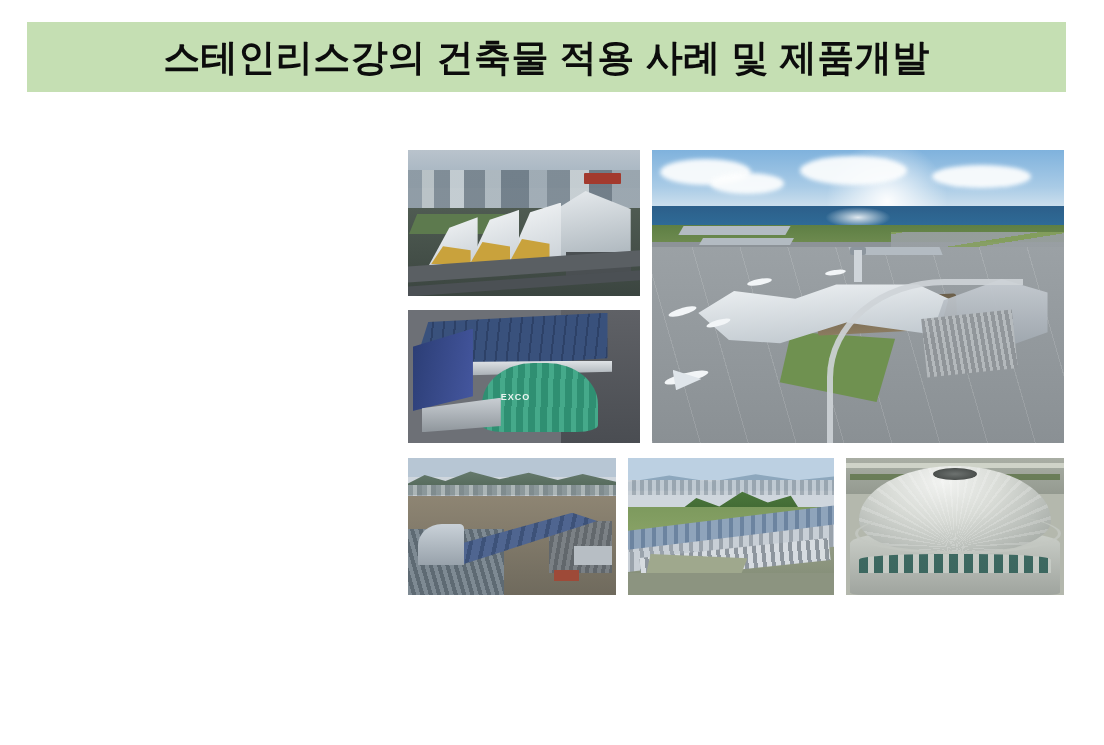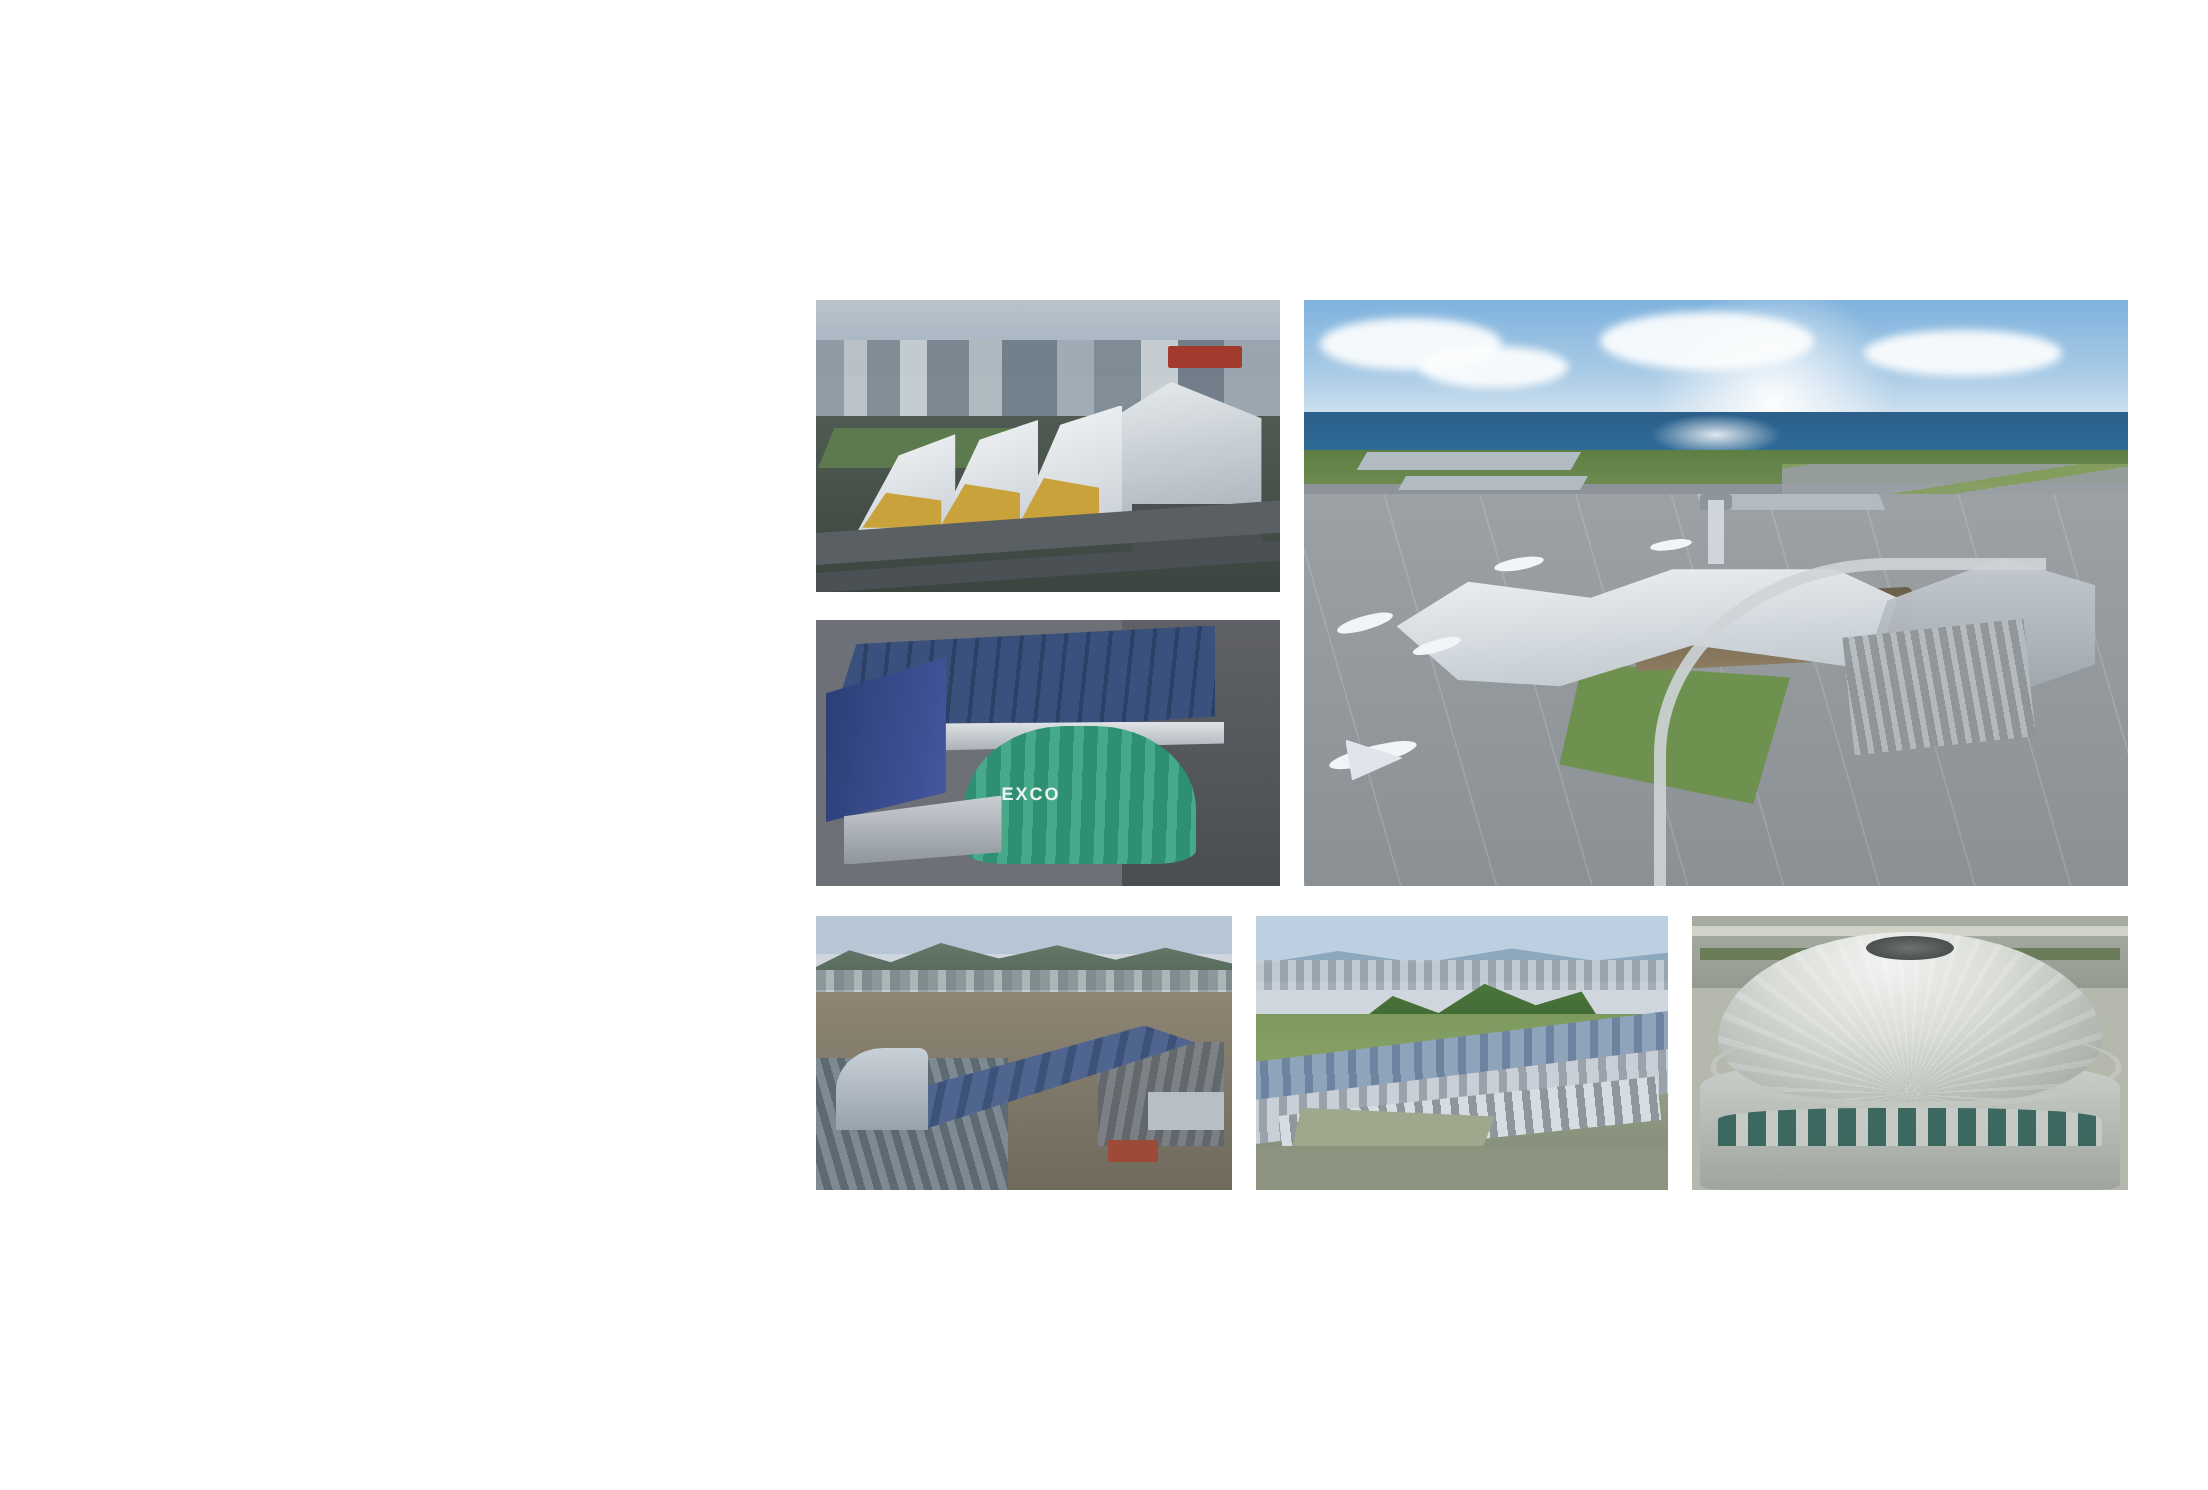--- a/index.html
+++ b/index.html
@@ -220,20 +220,23 @@
     background:#eef0ed;border-radius:50%;z-index:-1;}
 
   
   .footer{position:absolute;left:0;top:686px;width:100%;height:59px;}
 </style>
 </head>
 <body>
 
 <div class="slide">
 
+  <div class="title-banner">
+    <div class="title-text">스테인리스강의 건축물 적용 사례 및 제품개발</div>
+  </div>
 
   <div>
 
     <div class="photo" id="p1">
       <div class="scene">
         <div class="sky"></div>
         <div class="city"></div>
         <div class="redsign"></div>
         <div class="ground"></div>
         <div class="lawn"></div>

